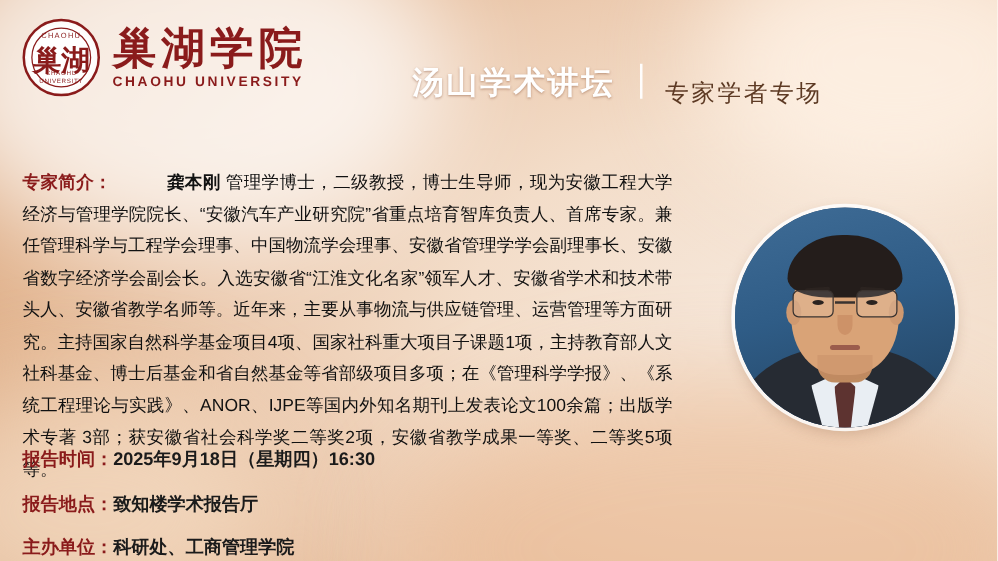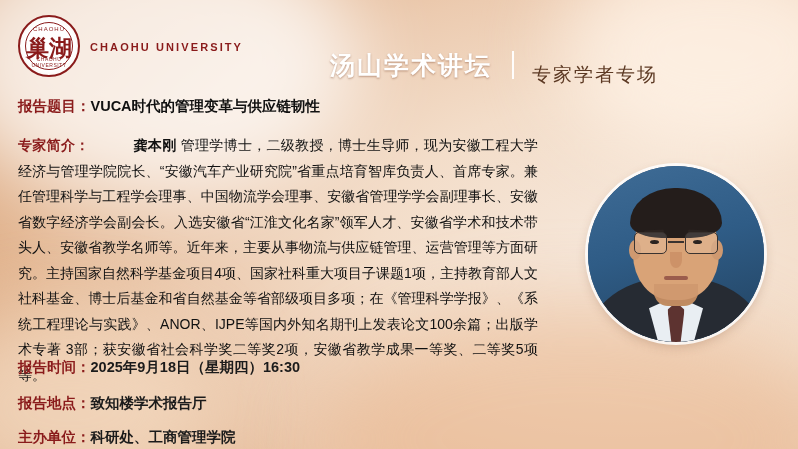--- a/index.html
+++ b/index.html
@@ -311,34 +311,32 @@
   <div class="blob blob4"></div>
 
   <div class="header">
     <div class="logo-wrap">
       <div class="seal">
         <div class="seal-top">CHAOHU</div>
         <div class="seal-mid">巢湖</div>
         <div class="seal-bot">CHAOHU UNIVERSITY</div>
       </div>
       <div class="uni-names">
+        <div class="uni-cn">巢湖学院</div>
         <div class="uni-en">CHAOHU UNIVERSITY</div>
       </div>
     </div>
 
     <div class="header-right">
       <div class="forum-title">汤山学术讲坛</div>
       <div class="vbar"></div>
       <div class="forum-sub">专家学者专场</div>
     </div>
   </div>
 
-  <div class="row-title">
-    <span class="label">报告题目：</span><span class="value">VUCA时代的管理变革与供应链韧性</span>
-  </div>
 
   <div class="bio">
     <span class="label">专家简介：</span><span class="name">龚本刚</span><span> 管理学博士，二级教授，博士生导师，现为安徽工程大学经济与管理学院院长、“安徽汽车产业研究院”省重点培育智库负责人、首席专家。兼任管理科学与工程学会理事、中国物流学会理事、安徽省管理学学会副理事长、安徽省数字经济学会副会长。入选安徽省“江淮文化名家”领军人才、安徽省学术和技术带头人、安徽省教学名师等。近年来，主要从事物流与供应链管理、运营管理等方面研究。主持国家自然科学基金项目4项、国家社科重大项目子课题1项，主持教育部人文社科基金、博士后基金和省自然基金等省部级项目多项；在《管理科学学报》、《系统工程理论与实践》、ANOR、IJPE等国内外知名期刊上发表论文100余篇；出版学术专著 3部；获安徽省社会科学奖二等奖2项，安徽省教学成果一等奖、二等奖5项等。</span>
   </div>
 
   <div class="portrait">
     <div class="p-bg"></div>
     <div class="p-shoulders"></div>
     <div class="p-shirt"></div>
     <div class="p-tie"></div>

